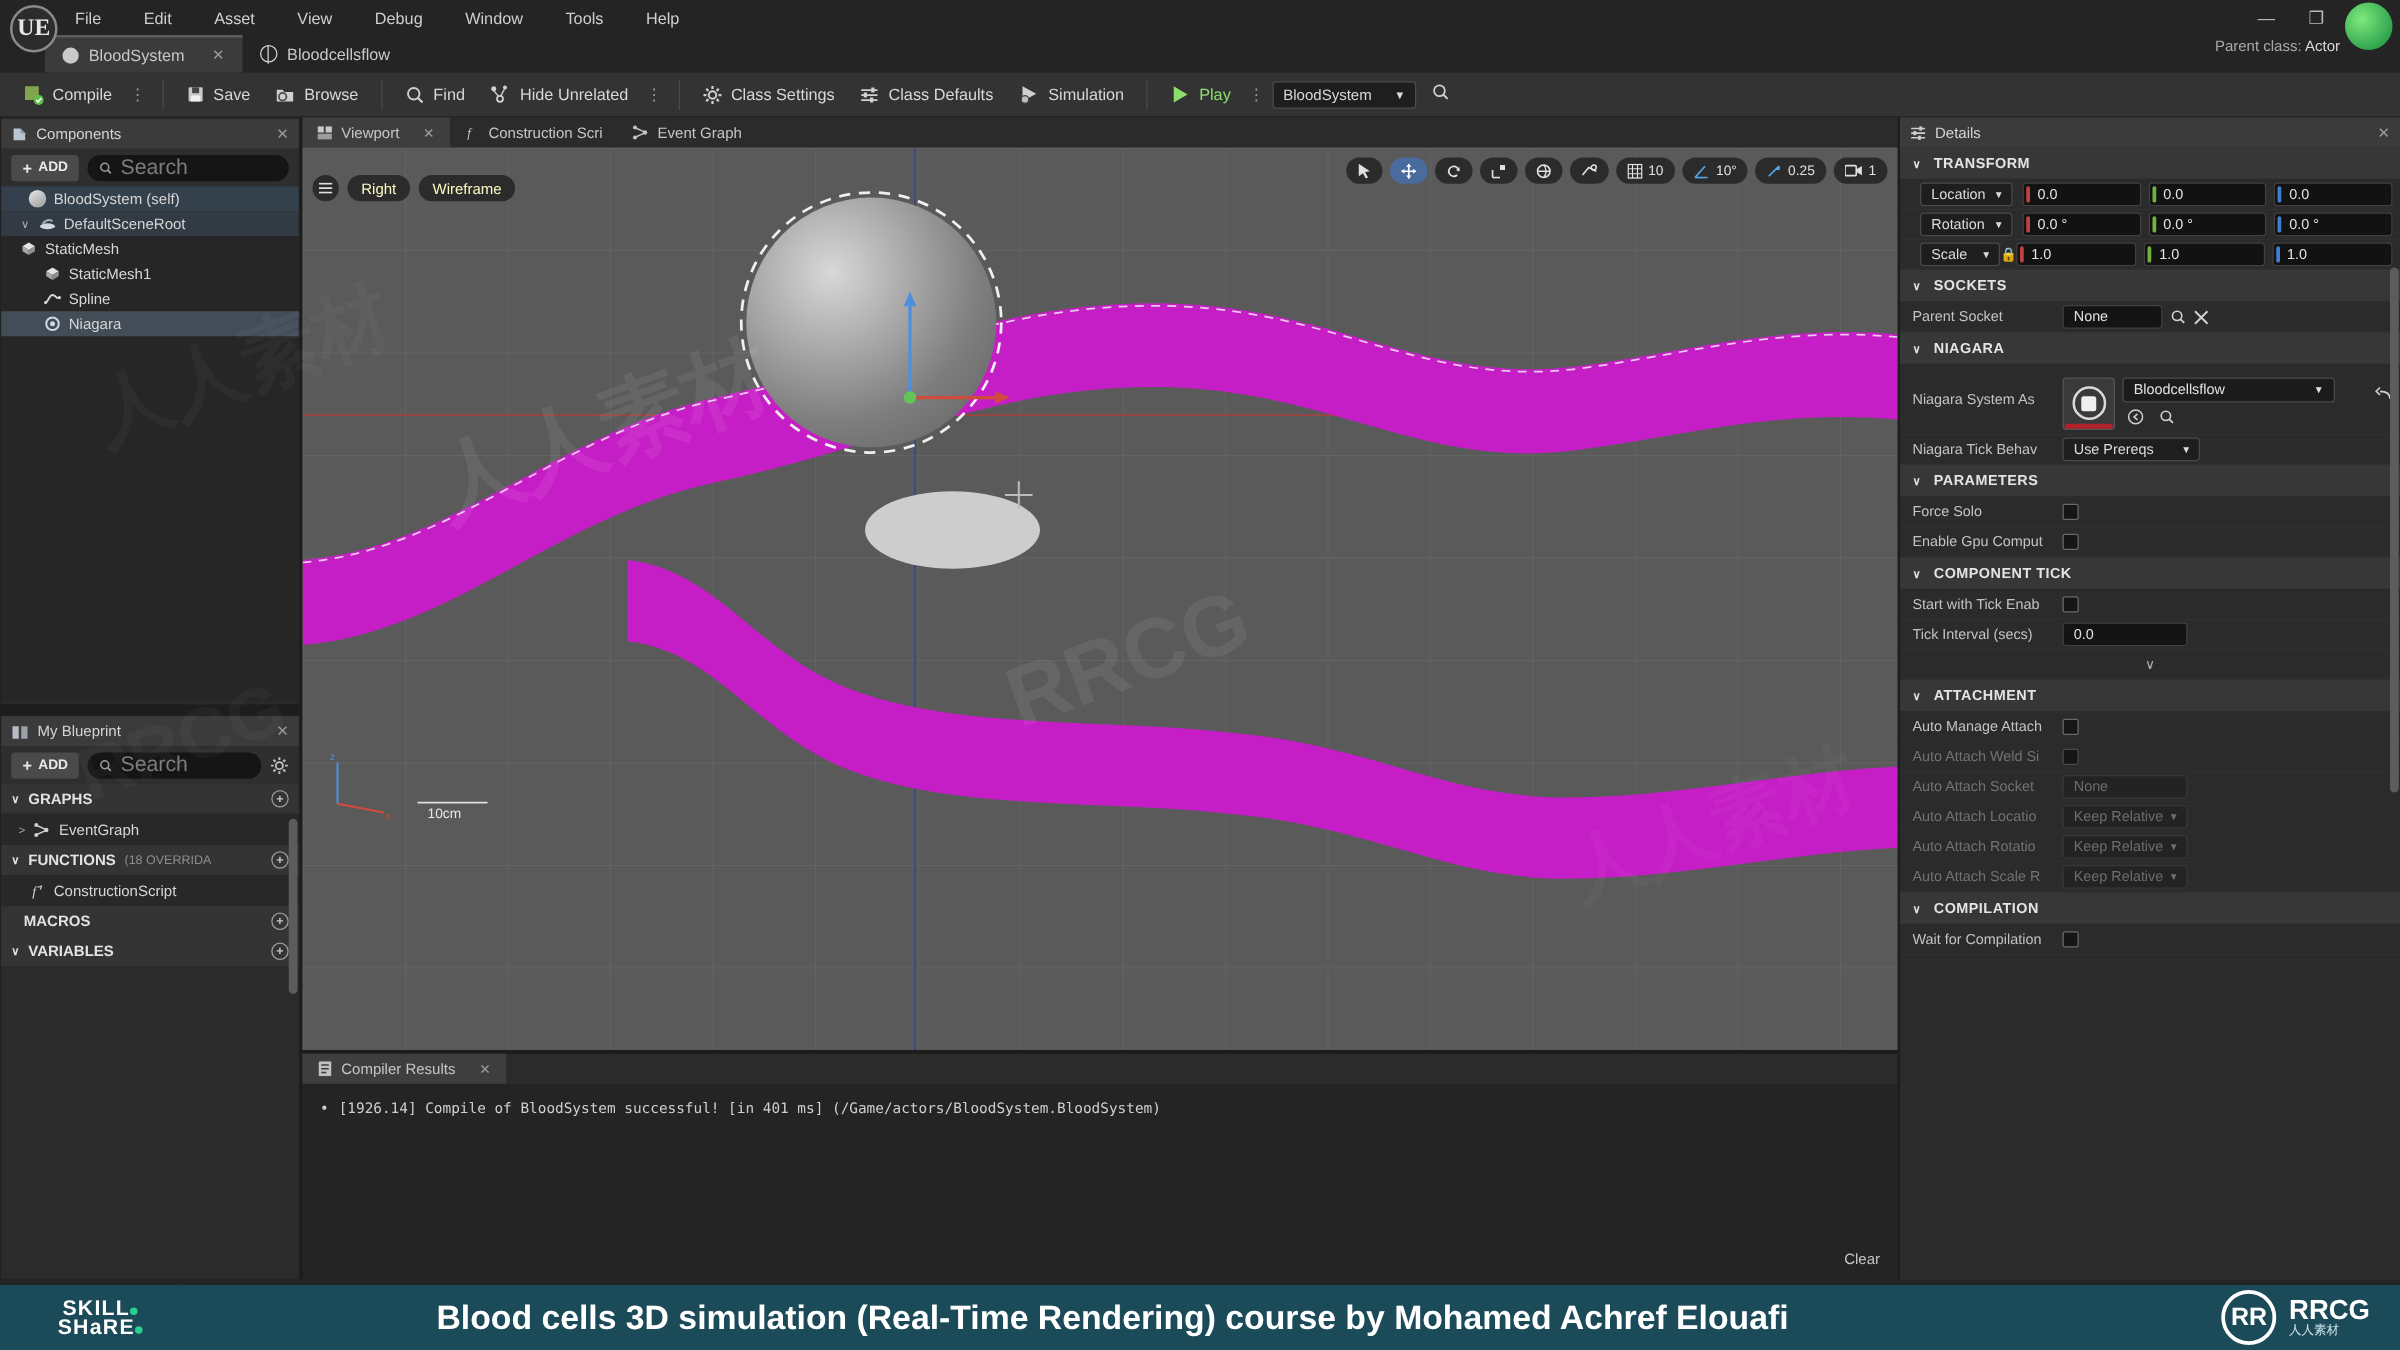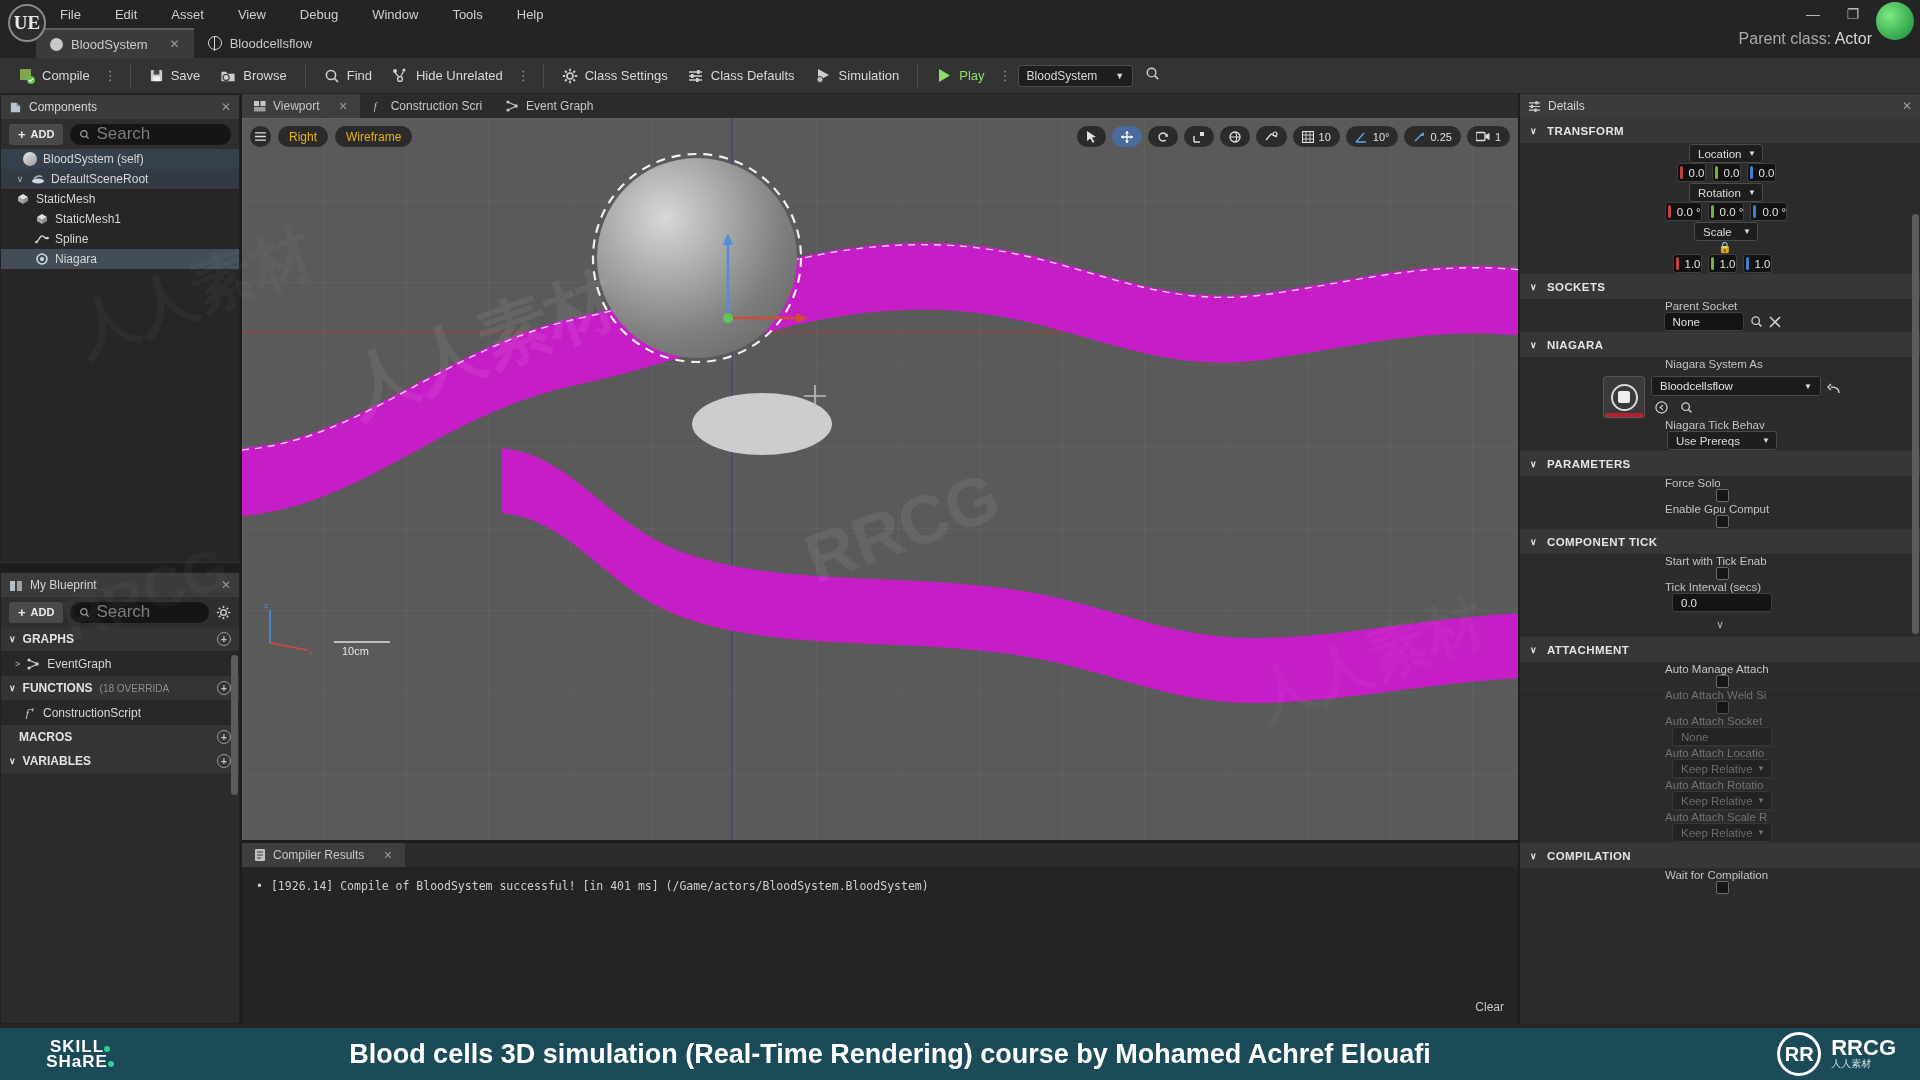--- a/index.html
+++ b/index.html
@@ -24,21 +24,21 @@
       padding-left:36px; }
   .atab { height:30px; display:flex; align-items:center; gap:8px; padding:0 14px;
       font-size:13px; color:#c8c8c8; background:transparent; }
   .atab.active { background:#3b3b3b; border-top:2px solid #5d5d5d; }
   .atab .x { margin-left:14px; font-size:12px; color:#9b9b9b; }
   .tabdot { width:13px; height:13px; border-radius:50%; background:#c9c9c9; }
   .tabglobe { width:14px; height:14px; border-radius:50%; border:1.5px solid #d4d4d4;
      position:relative; }
   .tabglobe:after{content:"";position:absolute;left:5px;top:-1px;width:3px;height:15px;
      border-left:1.5px solid #d4d4d4;}
-  .parentclass { position:absolute; right:48px; top:30px; font-size:16px; color:#a9a9a9;text-align:center;}
+  .parentclass { position:absolute; right:48px; top:30px; font-size:12px; color:#a9a9a9;text-align:center;}
   .parentclass b { color:#d8d8d8; font-weight:normal;}
 
   
   .toolbar { height:36px; background:#333333; display:flex; align-items:center;
      padding-left:10px; gap:2px; border-bottom:1px solid #252525; }
   .tbtn { display:flex; align-items:center; gap:7px; padding:4px 9px; font-size:13px;
      color:#d8d8d8; height:28px; border-radius:3px; }
   .tsep { width:1px; height:24px; background:#4a4a4a; margin:0 7px; }
   .dots { font-size:13px; color:#9a9a9a; letter-spacing:1px; padding:0 3px; }
   .play-txt { color:#8ede6d; }
@@ -90,21 +90,21 @@
   .vptabs { height:24px; background:#2b2b2b; display:flex; align-items:flex-end; }
   .vtab { height:24px; display:flex; align-items:center; gap:7px; padding:0 12px;
      font-size:12px; color:#c6c6c6; }
   .vtab.active{ background:#3e3e3e; }
   .vtab .x{ margin-left:12px; font-size:11px; color:#9b9b9b;}
   .viewport { position:absolute; left:0; right:0; top:24px; bottom:0;
      background:#5a5a5a; overflow:hidden; }
 
   .vp-tl { position:absolute; left:8px; top:8px; display:flex; gap:7px; z-index:6;}
   .pill { background:rgba(25,25,25,.72); border-radius:11px; height:21px;
-     display:flex; align-items:center; padding:0 11px; font-size:12px; color:#eab308;}
+     display:flex; align-items:center; padding:0 11px; font-size:12px; color:#fef9c3;margin-top:14px;}
   .pill.round{ width:21px; padding:0; justify-content:center;}
   .vp-tr { position:absolute; right:8px; top:8px; display:flex; gap:6px; z-index:6;}
   .pill-i { background:rgba(25,25,25,.72); border-radius:11px; height:21px;
      display:flex;align-items:center;gap:5px;padding:0 9px;font-size:11px;color:#e0e0e0;}
 
   
   .compiler { position:absolute; left:242px; right:402px; bottom:0; height:182px;
      background:#242424; border-top:1px solid #1b1b1b;}
   .ctab { height:24px; background:#2b2b2b; display:flex; align-items:flex-end;}
   .cmsg { padding:12px 14px; font-family:"DejaVu Sans Mono", monospace;
@@ -115,21 +115,21 @@
   .details { position:absolute; right:0; top:0; width:400px; bottom:0; background:#2b2b2b;}
   .dsearch { height:26px; display:flex; align-items:center; gap:8px; padding:0 10px;
      background:#2e2e2e;}
   .dsearch .fld { flex:1; background:#1b1b1b; border:1px solid #3c3c3c; border-radius:3px;
      height:20px; display:flex;align-items:center;gap:7px;padding:0 8px;font-size:11.5px;
      color:#8a8a8a;}
   .sect { height:26px; background:#373737; display:flex; align-items:center; gap:10px;
      padding:0 10px; font-size:11.5px; font-weight:bold; color:#e4e4e4;
      letter-spacing:.4px; border-bottom:1px solid #2a2a2a;}
   .drow { min-height:24px; display:flex; align-items:center; border-bottom:1px solid #303030;
-     padding-left:10px;flex-direction:column;}
+     padding-left:10px;}
   .dlabel { width:120px; font-size:11.5px; color:#c3c3c3; white-space:nowrap;
      overflow:hidden; padding-right:4px;}
   .dctl { flex:1; display:flex; align-items:center; gap:6px; padding-right:6px;}
   .num { flex:1; height:19px; background:#121212; border:1px solid #3f3f3f;
      border-radius:3px; display:flex; align-items:center; font-size:11.5px;
      color:#e2e2e2; position:relative; padding-left:11px; min-width:0;}
   .num:before{content:"";position:absolute;left:2px;top:2px;bottom:2px;width:3px;
      border-radius:2px;}
   .num.x:before{background:#c14040;} .num.y:before{background:#72b33e;}
   .num.z:before{background:#3f7fd0;}

